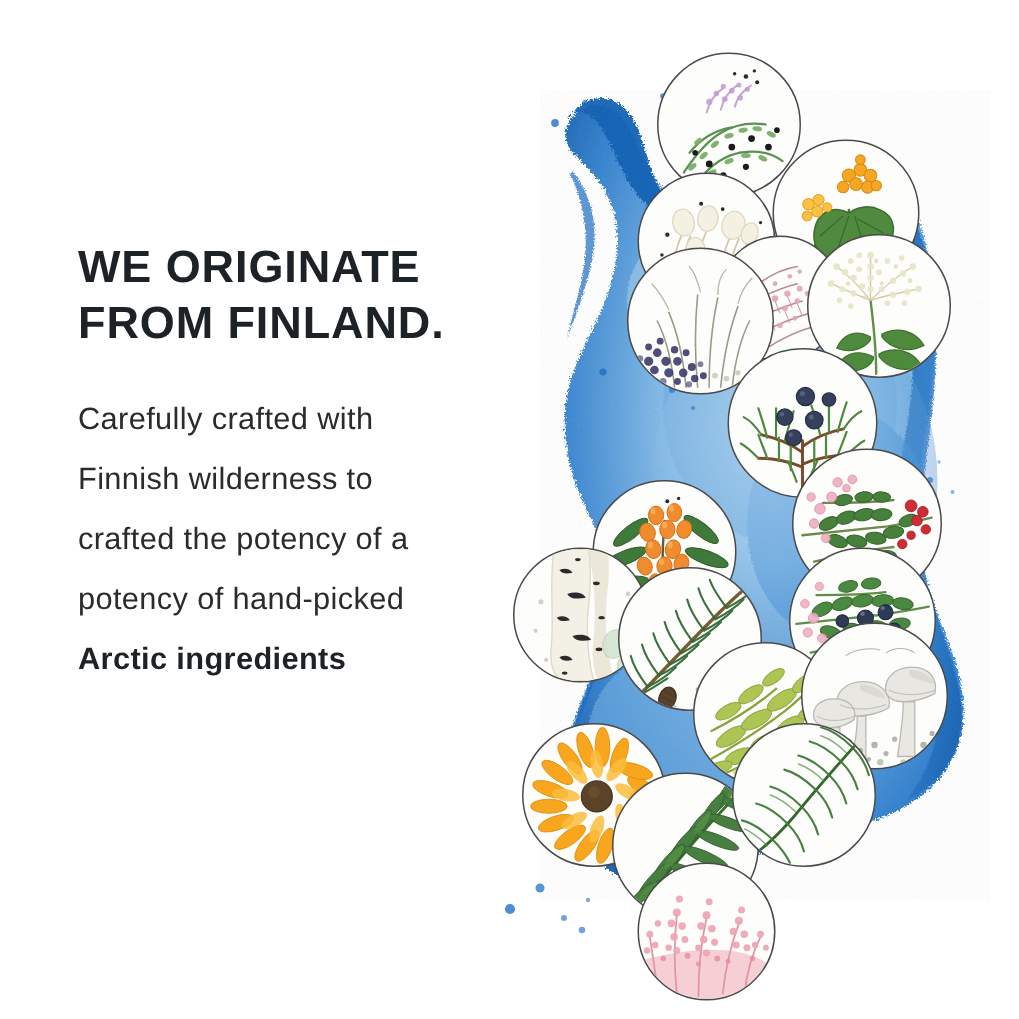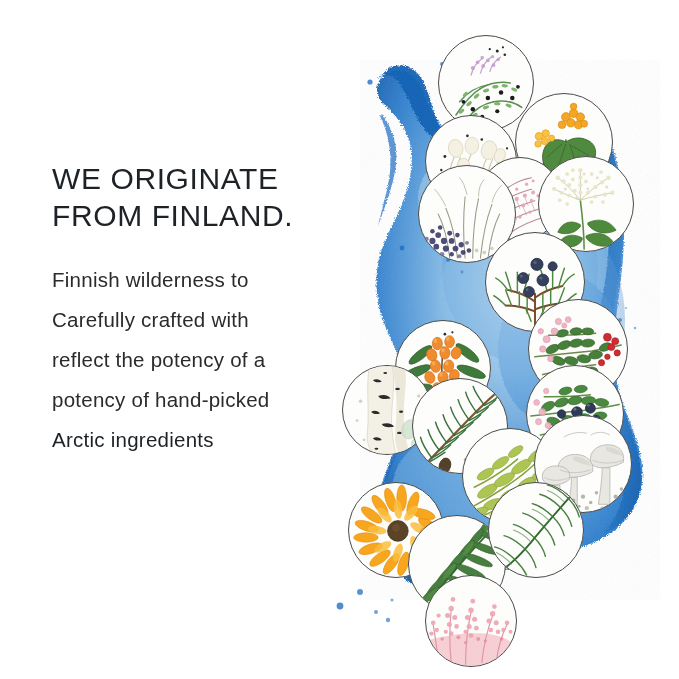--- a/index.html
+++ b/index.html
@@ -3,37 +3,37 @@
 <meta charset="utf-8">
 <style>
   html,body{margin:0;padding:0;background:#ffffff;}
   body{width:679px;height:679px;overflow:hidden;font-family:"Liberation Sans",sans-serif;position:relative;}
   #stage{position:absolute;inset:0;background:#fff;}
 
   
   .text-panel{position:absolute;left:52px;top:160px;width:300px;}
   .headline{
     font-family:"Liberation Sans",sans-serif;
-    font-weight:400;
+    font-weight:700;
     font-size:30px;
     line-height:37px;
     letter-spacing:0.6px;
     color:#1d2227;
     margin:0 0 26px 0;
     white-space:pre-line;
   }
   .body-line{
     font-family:"Liberation Sans",sans-serif;
     font-size:20.5px;
     line-height:40px;
     letter-spacing:0.25px;
     color:#2b2b2b;
     white-space:pre;
   }
-  .body-line.bold{font-weight:400;color:#1d2227;}
+  .body-line.bold{font-weight:700;color:#1d2227;}
 
   
   #map-wrap{position:absolute;left:330px;top:20px;width:349px;height:660px;}
   #map-svg{position:absolute;left:0;top:0;width:349px;height:660px;}
 
   
   .ing{
     position:absolute;
     border-radius:50%;
     background:#fdfdfb;
@@ -45,23 +45,23 @@
 </style>
 </head>
 <body>
 
 <div id="stage">
 
   <div class="text-panel">
     <h1 class="headline">WE ORIGINATE
 FROM FINLAND.</h1>
     <div>
+      <div class="body-line">Carefully crafted with</div>
       <div class="body-line">Finnish wilderness to</div>
-      <div class="body-line">Carefully crafted with</div>
-      <div class="body-line">reflect the potency of a</div>
+      <div class="body-line">crafted the potency of a</div>
       <div class="body-line">potency of hand-picked</div>
       <div class="body-line bold">Arctic ingredients</div>
     </div>
   </div>
 
   <div id="map-wrap">
 
     <svg id="map-svg" viewBox="0 0 349 660" xmlns="http://www.w3.org/2000/svg">
       <defs>
         <radialGradient id="wash1" cx="55%" cy="40%" r="70%">

